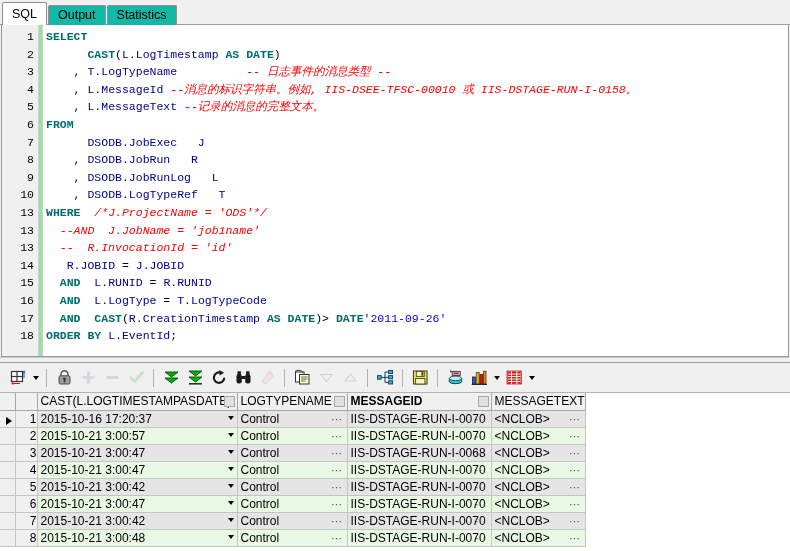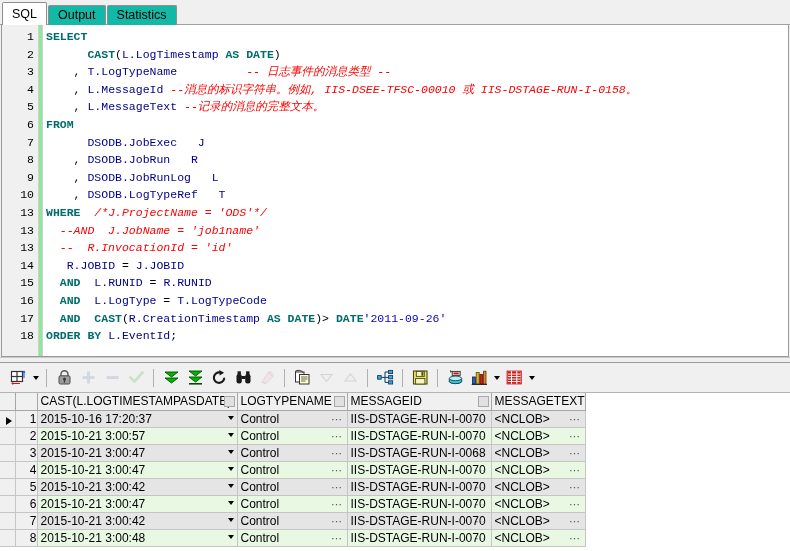--- a/index.html
+++ b/index.html
@@ -474,21 +474,21 @@
     </div>
 
   <div class="gridwrap">
     <table class="grid" id="grid">
       <thead>
           <tr id="grid-head">
             <th class="corner"></th>
             <th class="rownum"></th>
             <th style="width: 200px;"><span>CAST(L.LOGTIMESTAMPASDATE)</span><span class="hdr-grip"></span></th>
             <th style="width: 110px;"><span>LOGTYPENAME</span><span class="hdr-grip"></span></th>
-            <th style="width: 144px;"><span>MESSAGEID</span><span class="hdr-grip"></span></th>
+            <th style="width: 144px; font-weight: bold;"><span>MESSAGEID</span><span class="hdr-grip"></span></th>
             <th style="width: 88px;"><span>MESSAGETEXT</span></th>
           </tr>
         </thead>
       <tbody id="grid-body">
           <tr class="">
             <td class="sel-ind"><span class="arrow-ind"></span></td>
             <td class="rownum">1</td>
             <td style="width: 200px;"><span>2015-10-16 17:20:37</span><span class="cell-drop"></span></td>
             <td style="width: 110px;"><span>Control</span><span class="cell-ellip">⋯</span></td>
             <td style="width: 144px;"><span>IIS-DSTAGE-RUN-I-0070</span><span class="cell-ellip">⋯</span></td>

